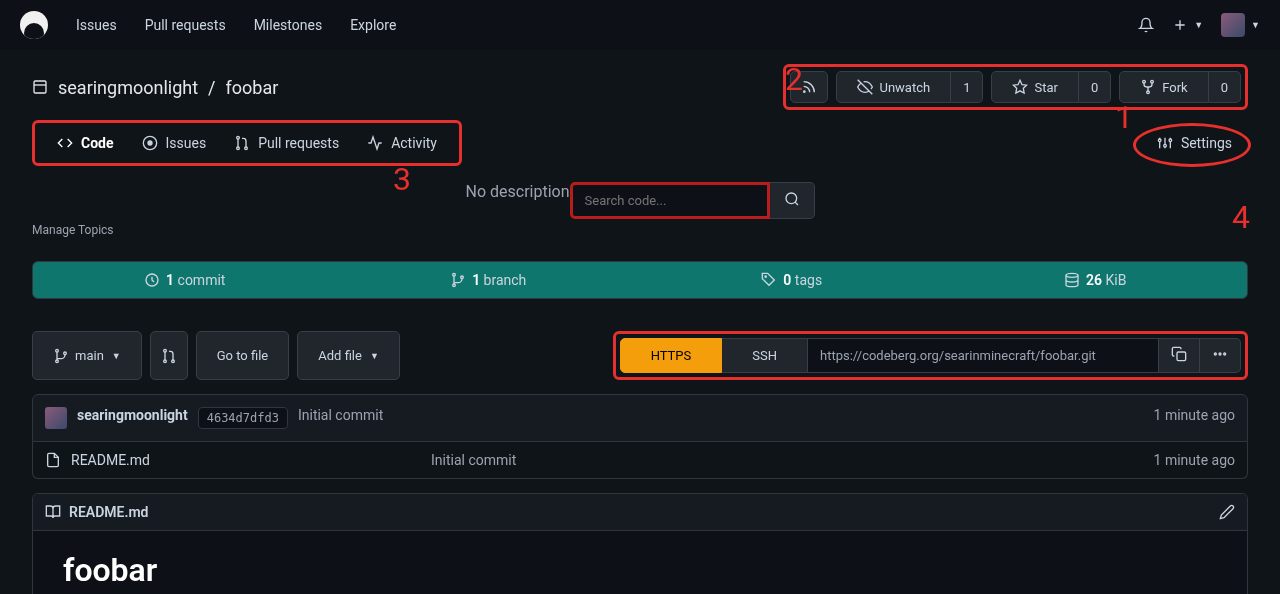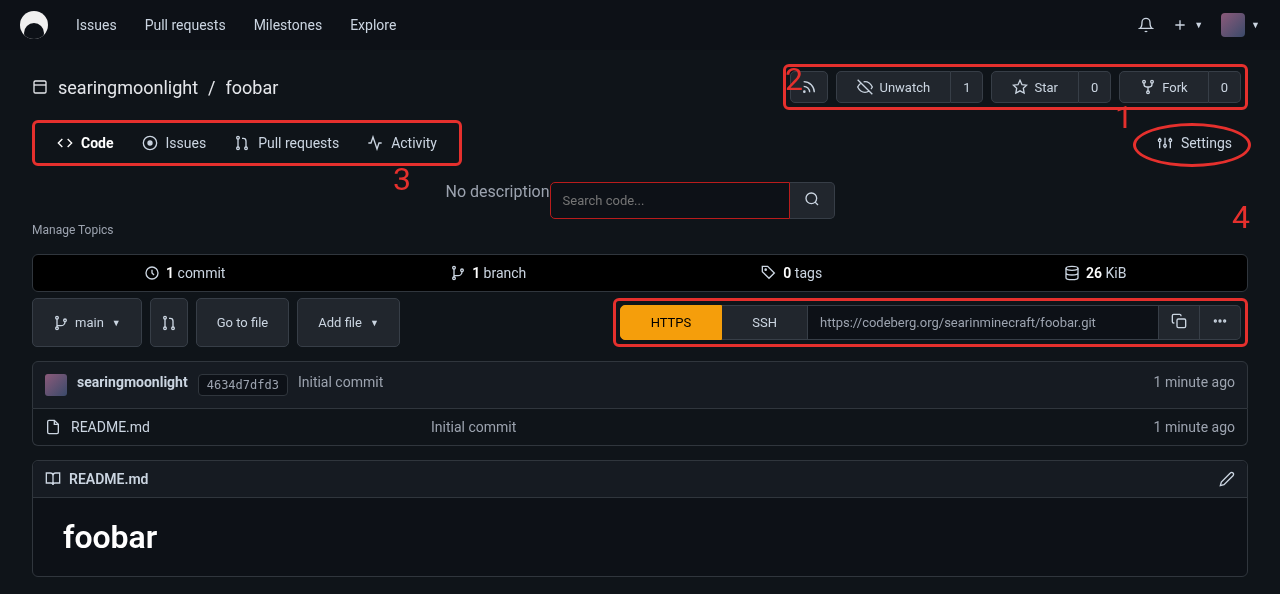--- a/index.html
+++ b/index.html
@@ -25,24 +25,24 @@
 .tabs{display:flex;gap:0;border:3px solid #e5302d;border-radius:6px;padding:4px 8px}
 .tab{display:flex;align-items:center;gap:8px;padding:8px 14px;color:#cbd5e1;text-decoration:none;font-size:14px;cursor:pointer}
 .tab.active{font-weight:700;color:#fff}
 .settings-wrap{position:relative}
 .settings-tab{display:flex;align-items:center;gap:8px;padding:8px 16px;color:#cbd5e1;font-size:14px;cursor:pointer}
 .ellipse{position:absolute;border:3px solid #e5302d;border-radius:50%;width:118px;height:44px;top:-4px;left:-8px;pointer-events:none}
 .content{padding:16px 32px}
 .desc-row{display:flex;justify-content:center;align-items:flex-start;margin-bottom:4px}
 .desc-text{color:#9ca3af;font-size:16px}
 .search-wrap{display:flex}
-.search-input{background:#0d1117;border:1px solid #b91c1c;color:#a16207;padding:8px 12px;width:240px;border-radius:5px 0 0 5px;font-size:13px}
+.search-input{background:#0d1117;border:3px solid #b91c1c;color:#a16207;padding:8px 12px;width:200px;border-radius:5px 0 0 5px;font-size:13px}
 .search-btn{background:#21262d;border:1px solid #373e47;border-left:none;padding:8px 14px;border-radius:0 5px 5px 0;color:#cbd5e1;cursor:pointer}
-.manage{font-size:12px;color:#9ca3af;margin-bottom:17px;cursor:pointer}
-.stats-bar{display:flex;background:#000000;border:1px solid #30363d;border-radius:6px;margin-bottom:6px}
+.manage{font-size:12px;color:#9ca3af;margin-bottom:24px;cursor:pointer}
+.stats-bar{display:flex;background:#0f766e;border:1px solid #30363d;border-radius:6px;margin-bottom:32px}
 .stat{flex:1;text-align:center;padding:10px;color:#cbd5e1;font-size:14px;display:flex;align-items:center;justify-content:center;gap:6px}
 .stat b{color:#fff;font-weight:600}
 .toolbar{display:flex;justify-content:space-between;margin-bottom:14px;gap:10px}
 .toolbar-left{display:flex;gap:8px}
 .clone-box{display:flex;border:3px solid #e5302d;border-radius:6px;padding:4px}
 .clone-tab{padding:7px 30px;font-size:13px;cursor:pointer;background:#21262d;border:1px solid #373e47;color:#cbd5e1}
 .clone-tab.active{background:#f59e0b;color:#000;border-color:#f59e0b;border-radius:5px 0 0 5px}
 .clone-tab:not(.active){border-left:none}
 .clone-url{background:#0d1117;border:1px solid #373e47;border-left:none;padding:7px 12px;color:#9ca3af;font-size:13px;width:351px}
 .clone-btn{background:#21262d;border:1px solid #373e47;border-left:none;padding:7px 12px;color:#cbd5e1;cursor:pointer}

